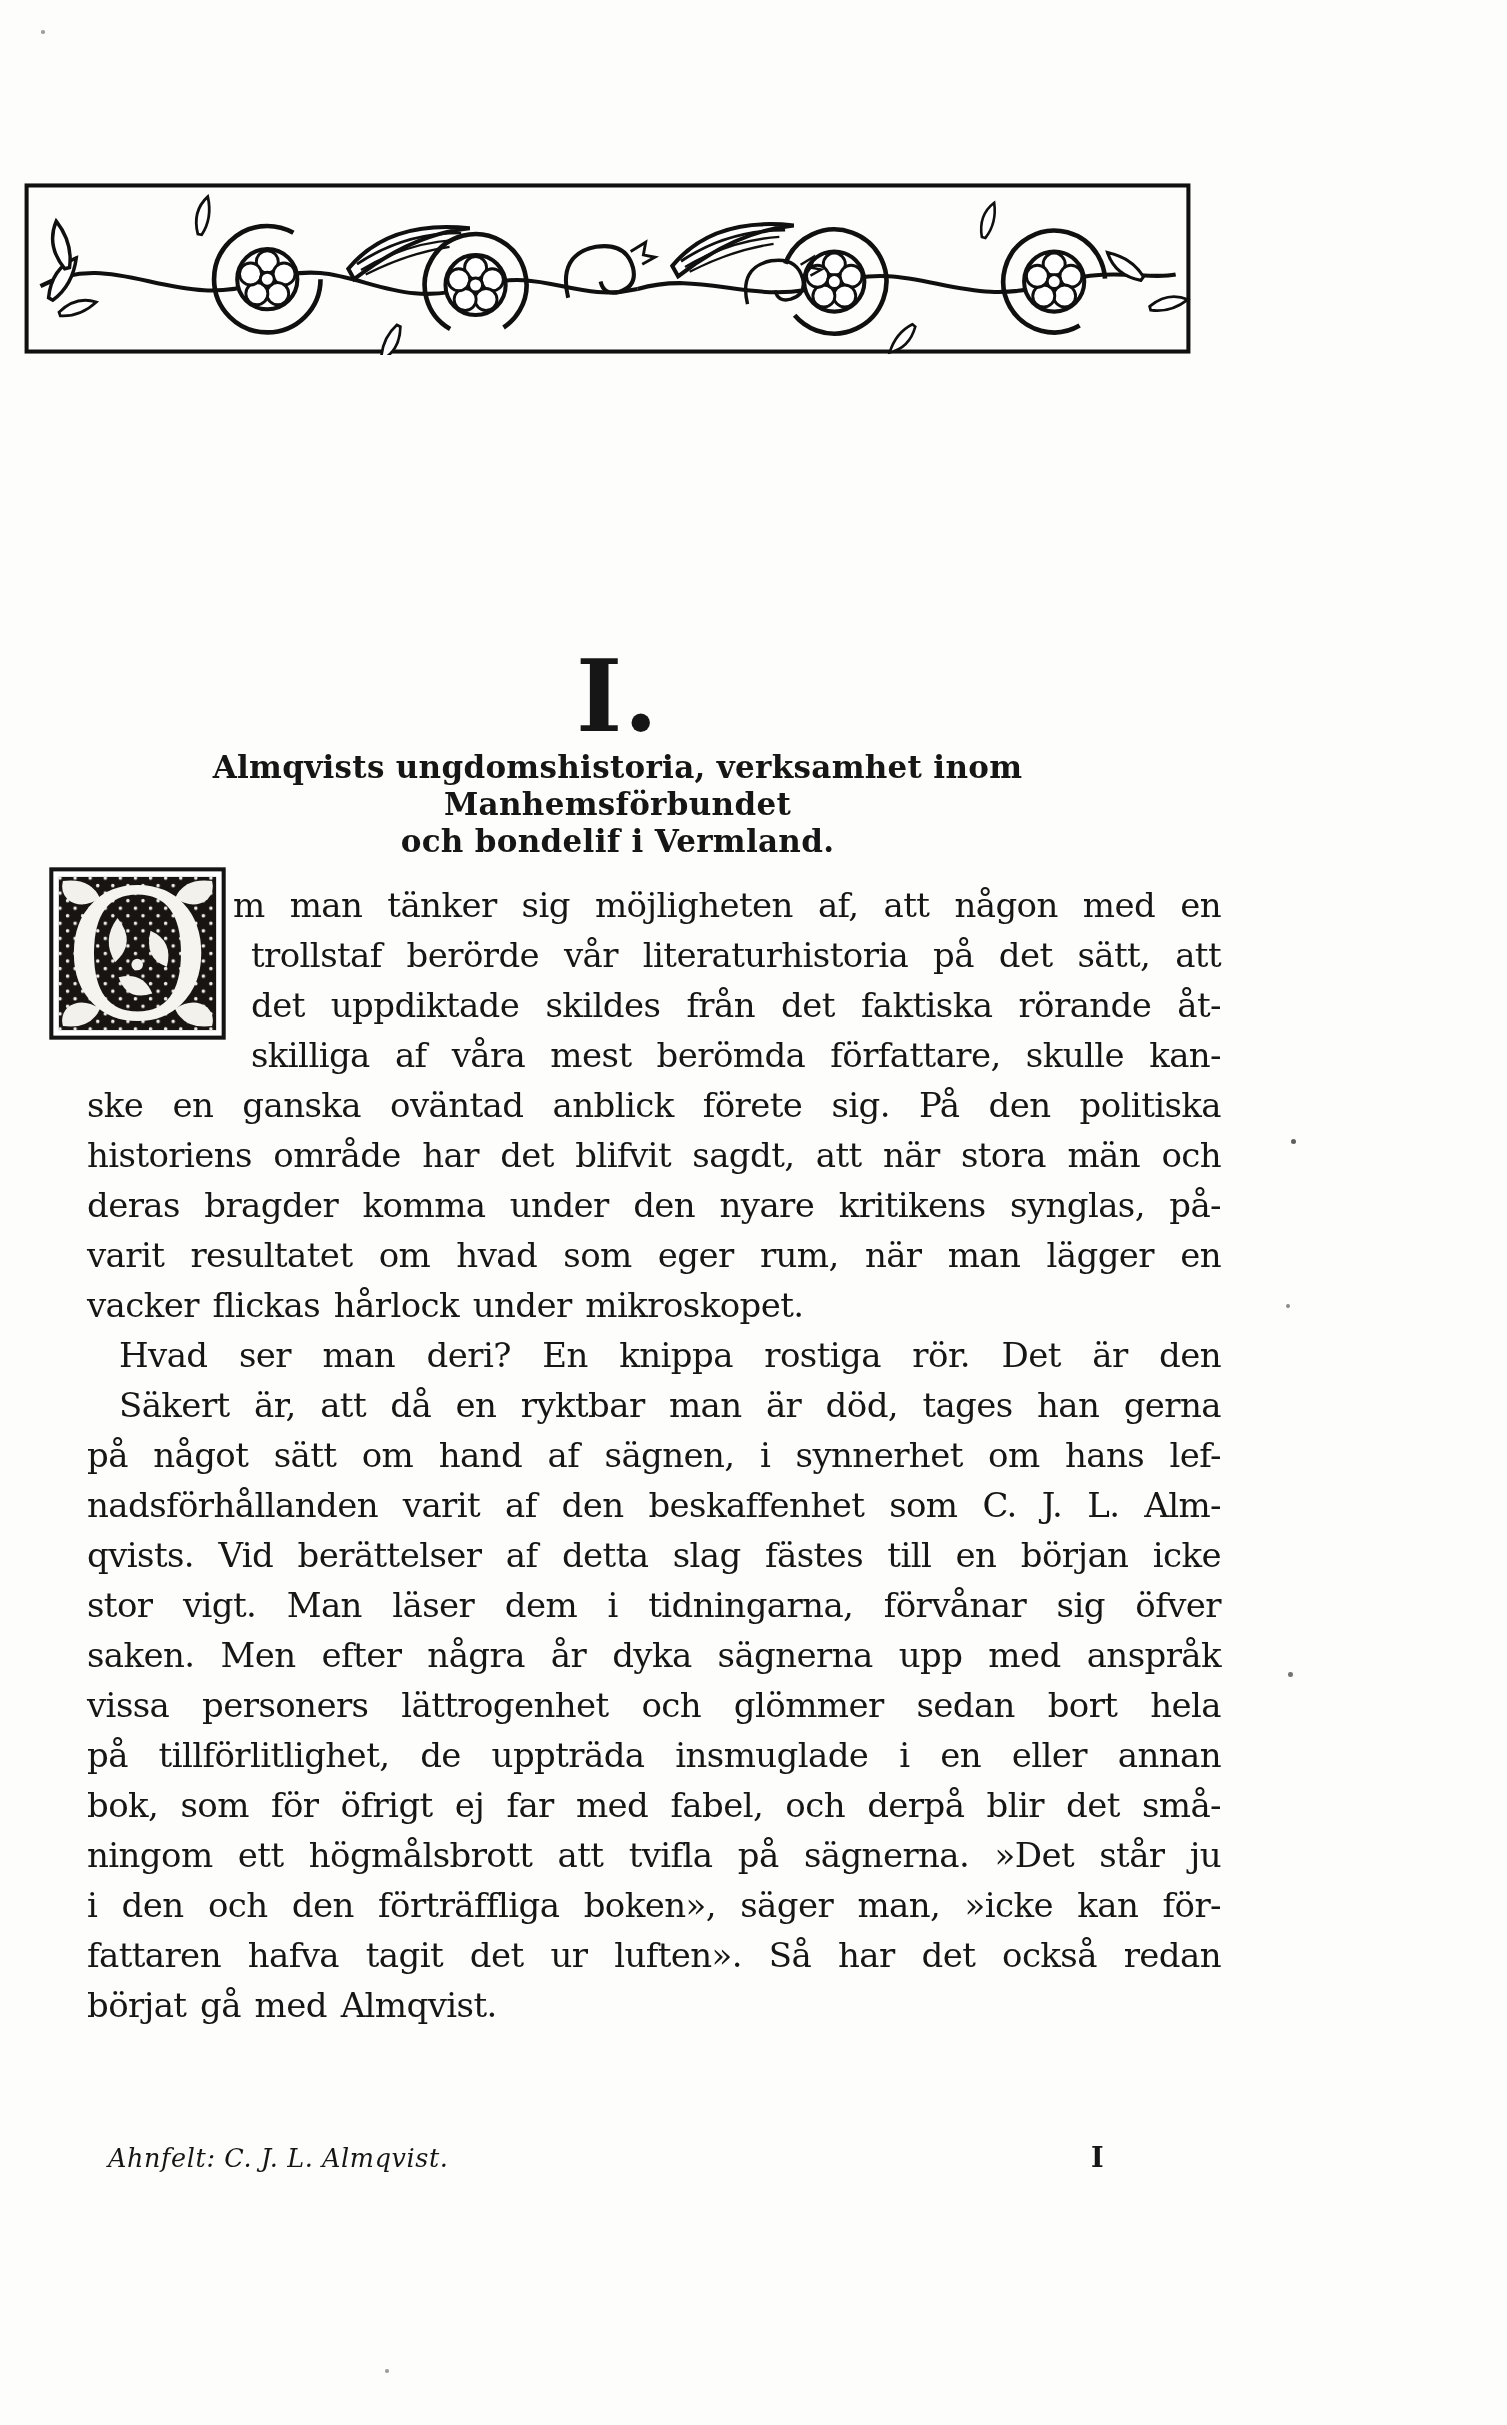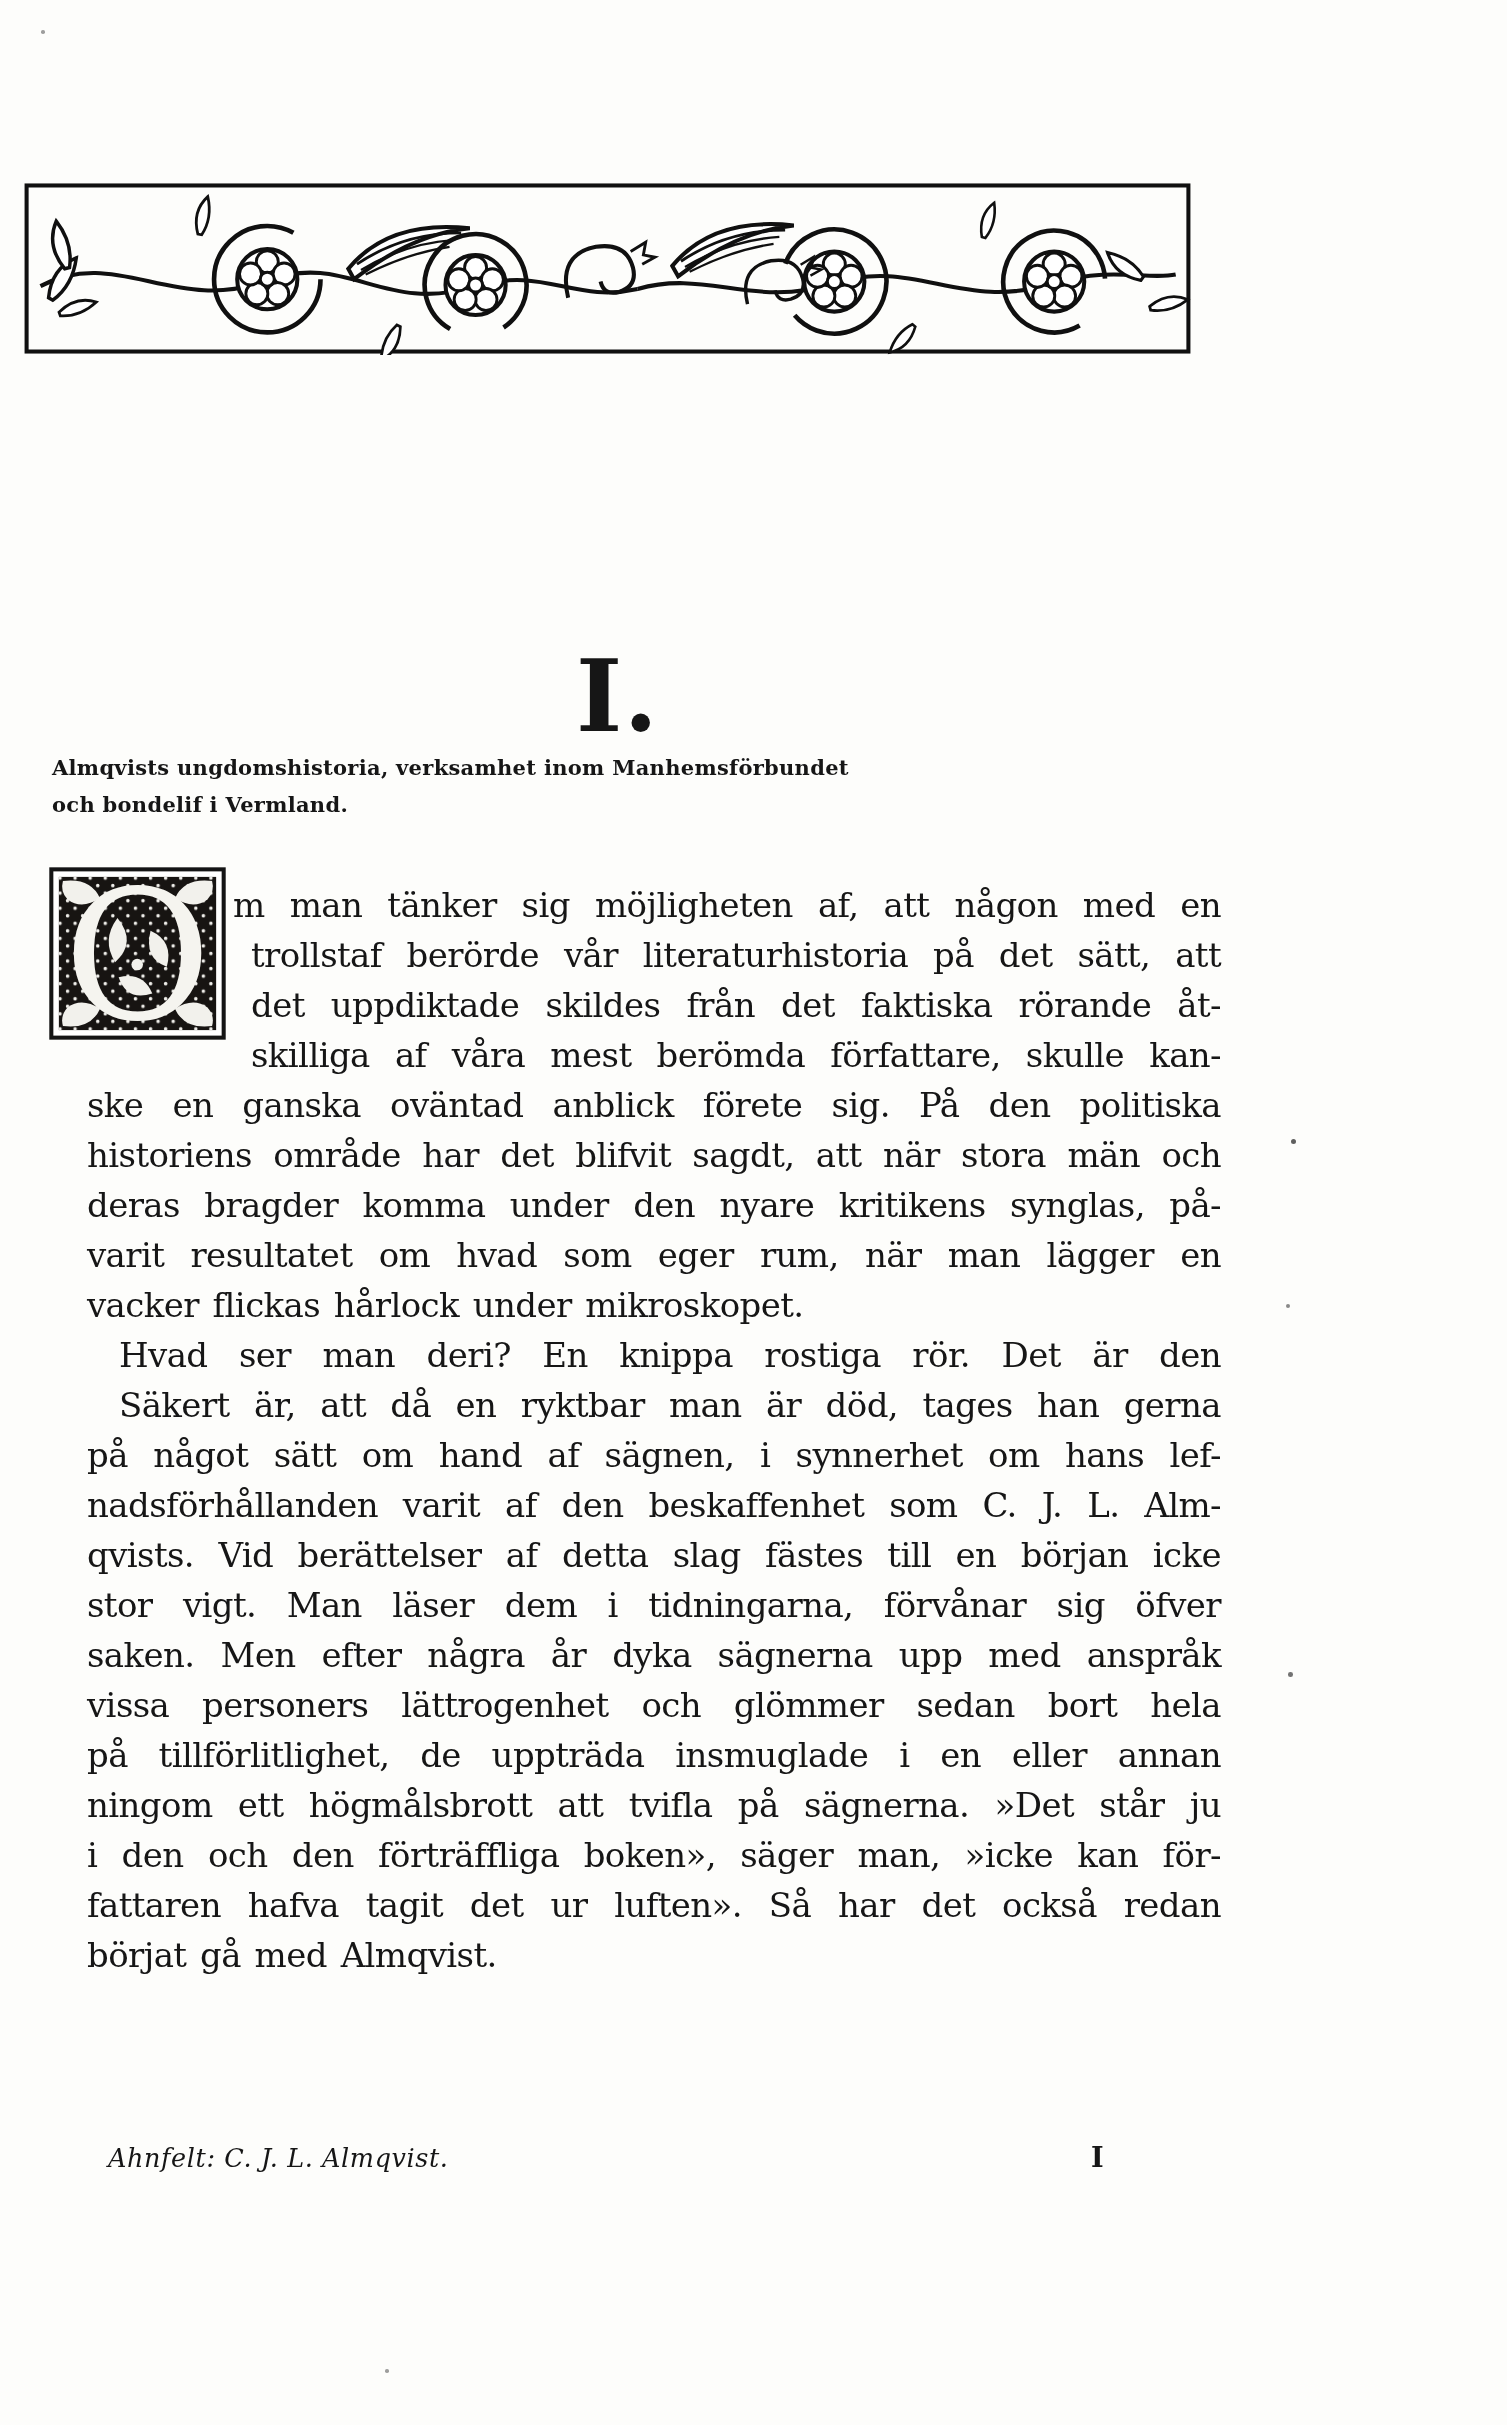--- a/index.html
+++ b/index.html
@@ -14,21 +14,21 @@
   
   .headpiece{position:absolute;left:23px;top:182px;width:1169px;height:173px;}
   
   .chapnum{
     position:absolute;left:52px;top:647px;width:1131px;
     text-align:center;font-size:99px;line-height:99px;font-weight:bold;
     letter-spacing:1.2px;
   }
   .subtitle{
     position:absolute;left:52px;top:749px;width:1131px;
-    font-size:21px;line-height:37px;font-weight:bold;
+    text-align:center;font-size:31px;line-height:37px;font-weight:bold;
     letter-spacing:0.3px;
   }
   
   .bodytext{
     position:absolute;left:87px;top:880px;width:1134px;
     font-size:34px;letter-spacing:-0.6px;word-spacing:3.5px;
   }
   .bl{
     height:50px;line-height:50px;
     text-align:justify;text-align-last:justify;text-justify:inter-word;
@@ -173,20 +173,21 @@
     <div class="bl last">vacker flickas hårlock under mikroskopet.</div>
     <div class="bl ind">Hvad ser man deri? En knippa rostiga rör. Det är den</div>
     <div class="bl ind">Säkert är, att då en ryktbar man är död, tages han gerna</div>
     <div class="bl">på något sätt om hand af sägnen, i synnerhet om hans lef-</div>
     <div class="bl">nadsförhållanden varit af den beskaffenhet som C. J. L. Alm-</div>
     <div class="bl">qvists. Vid berättelser af detta slag fästes till en början icke</div>
     <div class="bl">stor vigt. Man läser dem i tidningarna, förvånar sig öfver</div>
     <div class="bl">saken. Men efter några år dyka sägnerna upp med anspråk</div>
     <div class="bl">vissa personers lättrogenhet och glömmer sedan bort hela</div>
     <div class="bl">på tillförlitlighet, de uppträda insmuglade i en eller annan</div>
+    <div class="bl">bok, som för öfrigt ej far med fabel, och derpå blir det små-</div>
     <div class="bl">ningom ett högmålsbrott att tvifla på sägnerna. »Det står ju</div>
     <div class="bl">i den och den förträffliga boken», säger man, »icke kan för-</div>
     <div class="bl">fattaren hafva tagit det ur luften». Så har det också redan</div>
     <div class="bl last">börjat gå med Almqvist.</div>
   </div>
 
   <div class="footer">
     <span class="cite">Ahnfelt: C. J. L. Almqvist.</span>
     <span class="sig">I</span>
   </div>

